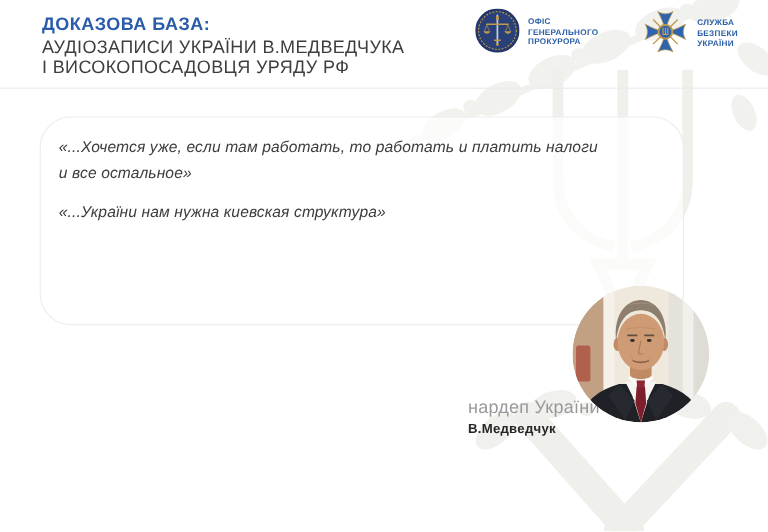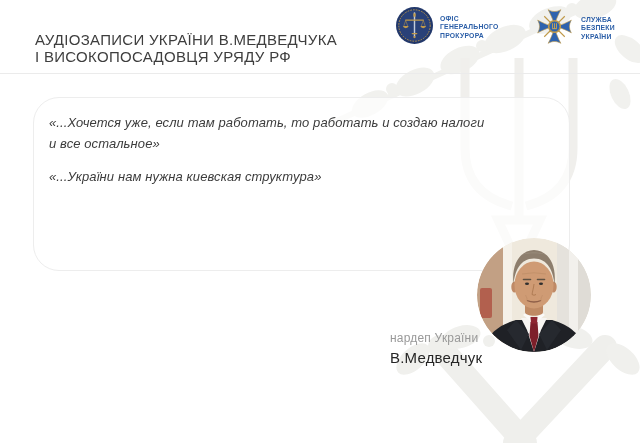--- a/index.html
+++ b/index.html
@@ -58,22 +58,22 @@
     white-space: pre-line; margin-bottom: 12px;
   }
 
   
   .portrait {
     position: absolute; left: 477px; top: 238px; z-index: 2;
     width: 114px; height: 114px; border-radius: 50%; overflow: hidden;
   }
   .portrait svg { display: block; }
   .speaker-caption { position: absolute; left: 390px; top: 331px; z-index: 2; }
-  .speaker-role { font-size: 12px; color: #999999; letter-spacing: .2px; }
-  .speaker-name { font-size: 15px; font-weight: 400; color: #262626; margin-top: 4px; letter-spacing: .2px; }
+  .speaker-role { font-size: 15px; color: #999999; letter-spacing: .2px; }
+  .speaker-name { font-size: 11px; font-weight: 700; color: #262626; margin-top: 4px; letter-spacing: .2px; }
 </style>
 </head>
 <body>
 
 <div class="canvas">
 
   <svg class="wm wm-topright" width="310" height="140" viewBox="0 0 310 140">
     <g fill="#f1f1ee">
       <path d="M0,130 L245,18" stroke="#f1f1ee" stroke-width="6" fill="none"></path>
       <ellipse cx="40" cy="110" rx="20" ry="11" transform="rotate(-30 40 110)"></ellipse>
@@ -108,20 +108,21 @@
       <ellipse cx="18" cy="34" rx="20" ry="11" transform="rotate(-42 18 34)"></ellipse>
       <ellipse cx="66" cy="12" rx="20" ry="11" transform="rotate(-16 66 12)"></ellipse>
       <ellipse cx="122" cy="6" rx="20" ry="11"></ellipse>
       <ellipse cx="178" cy="12" rx="20" ry="11" transform="rotate(16 178 12)"></ellipse>
       <ellipse cx="228" cy="34" rx="20" ry="11" transform="rotate(42 228 34)"></ellipse>
       <circle cx="94" cy="16" r="6"></circle>
       <circle cx="150" cy="16" r="6"></circle>
     </g>
   </svg>
 
+  <div class="kicker">ДОКАЗОВА БАЗА:</div>
   <div class="title">АУДІОЗАПИСИ УКРАЇНИ В.МЕДВЕДЧУКА
 І ВИСОКОПОСАДОВЦЯ УРЯДУ РФ</div>
 
   <div class="logo logo-pgo">
     <span>
       <svg width="37" height="37" viewBox="0 0 36 36">
         <circle cx="18" cy="18" r="18" fill="#22386b"></circle>
         <circle cx="18" cy="18" r="15.3" fill="#294178" stroke="#c19a4a" stroke-width="0.9" stroke-dasharray="1.6 1.1"></circle>
         <rect x="17.3" y="5" width="1.4" height="25" rx="0.7" fill="#c3cdda"></rect>
         <rect x="15.2" y="25.2" width="5.6" height="1.2" rx="0.6" fill="#c19a4a"></rect>
@@ -162,21 +163,21 @@
       </svg>
     </span>
     <span class="logo-label">СЛУЖБА
 БЕЗПЕКИ
 УКРАЇНИ</span>
   </div>
 
   <div class="divider"></div>
 
   <section class="quote-card">
-    <p class="quote">«...Хочется уже, если там работать, то работать и создаю налоги
+    <p class="quote">«...Хочется уже, если там работать, то работать и платить налоги
 и все остальное»</p>
     <p class="quote">«...України нам нужна киевская структура»</p>
   </section>
 
   <div class="speaker-caption">
     <div class="speaker-role">нардеп України</div>
     <div class="speaker-name">В.Медведчук</div>
   </div>
 
   <div class="portrait">

